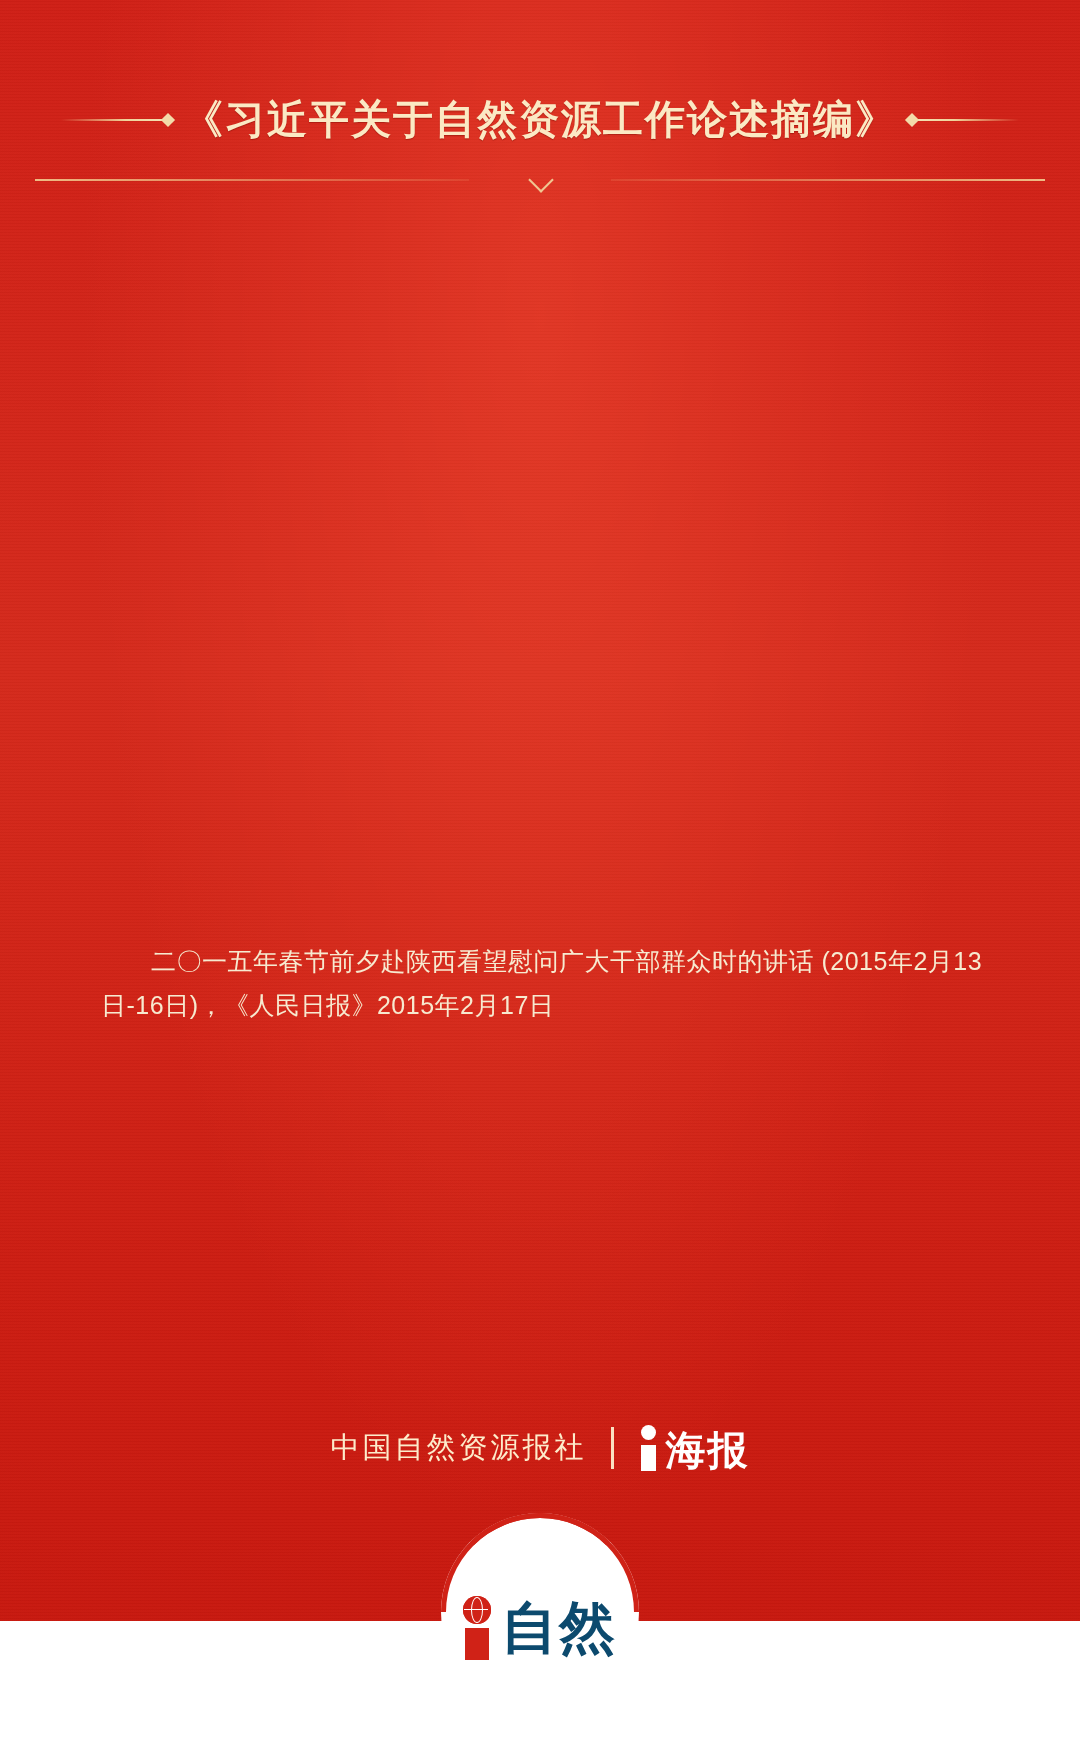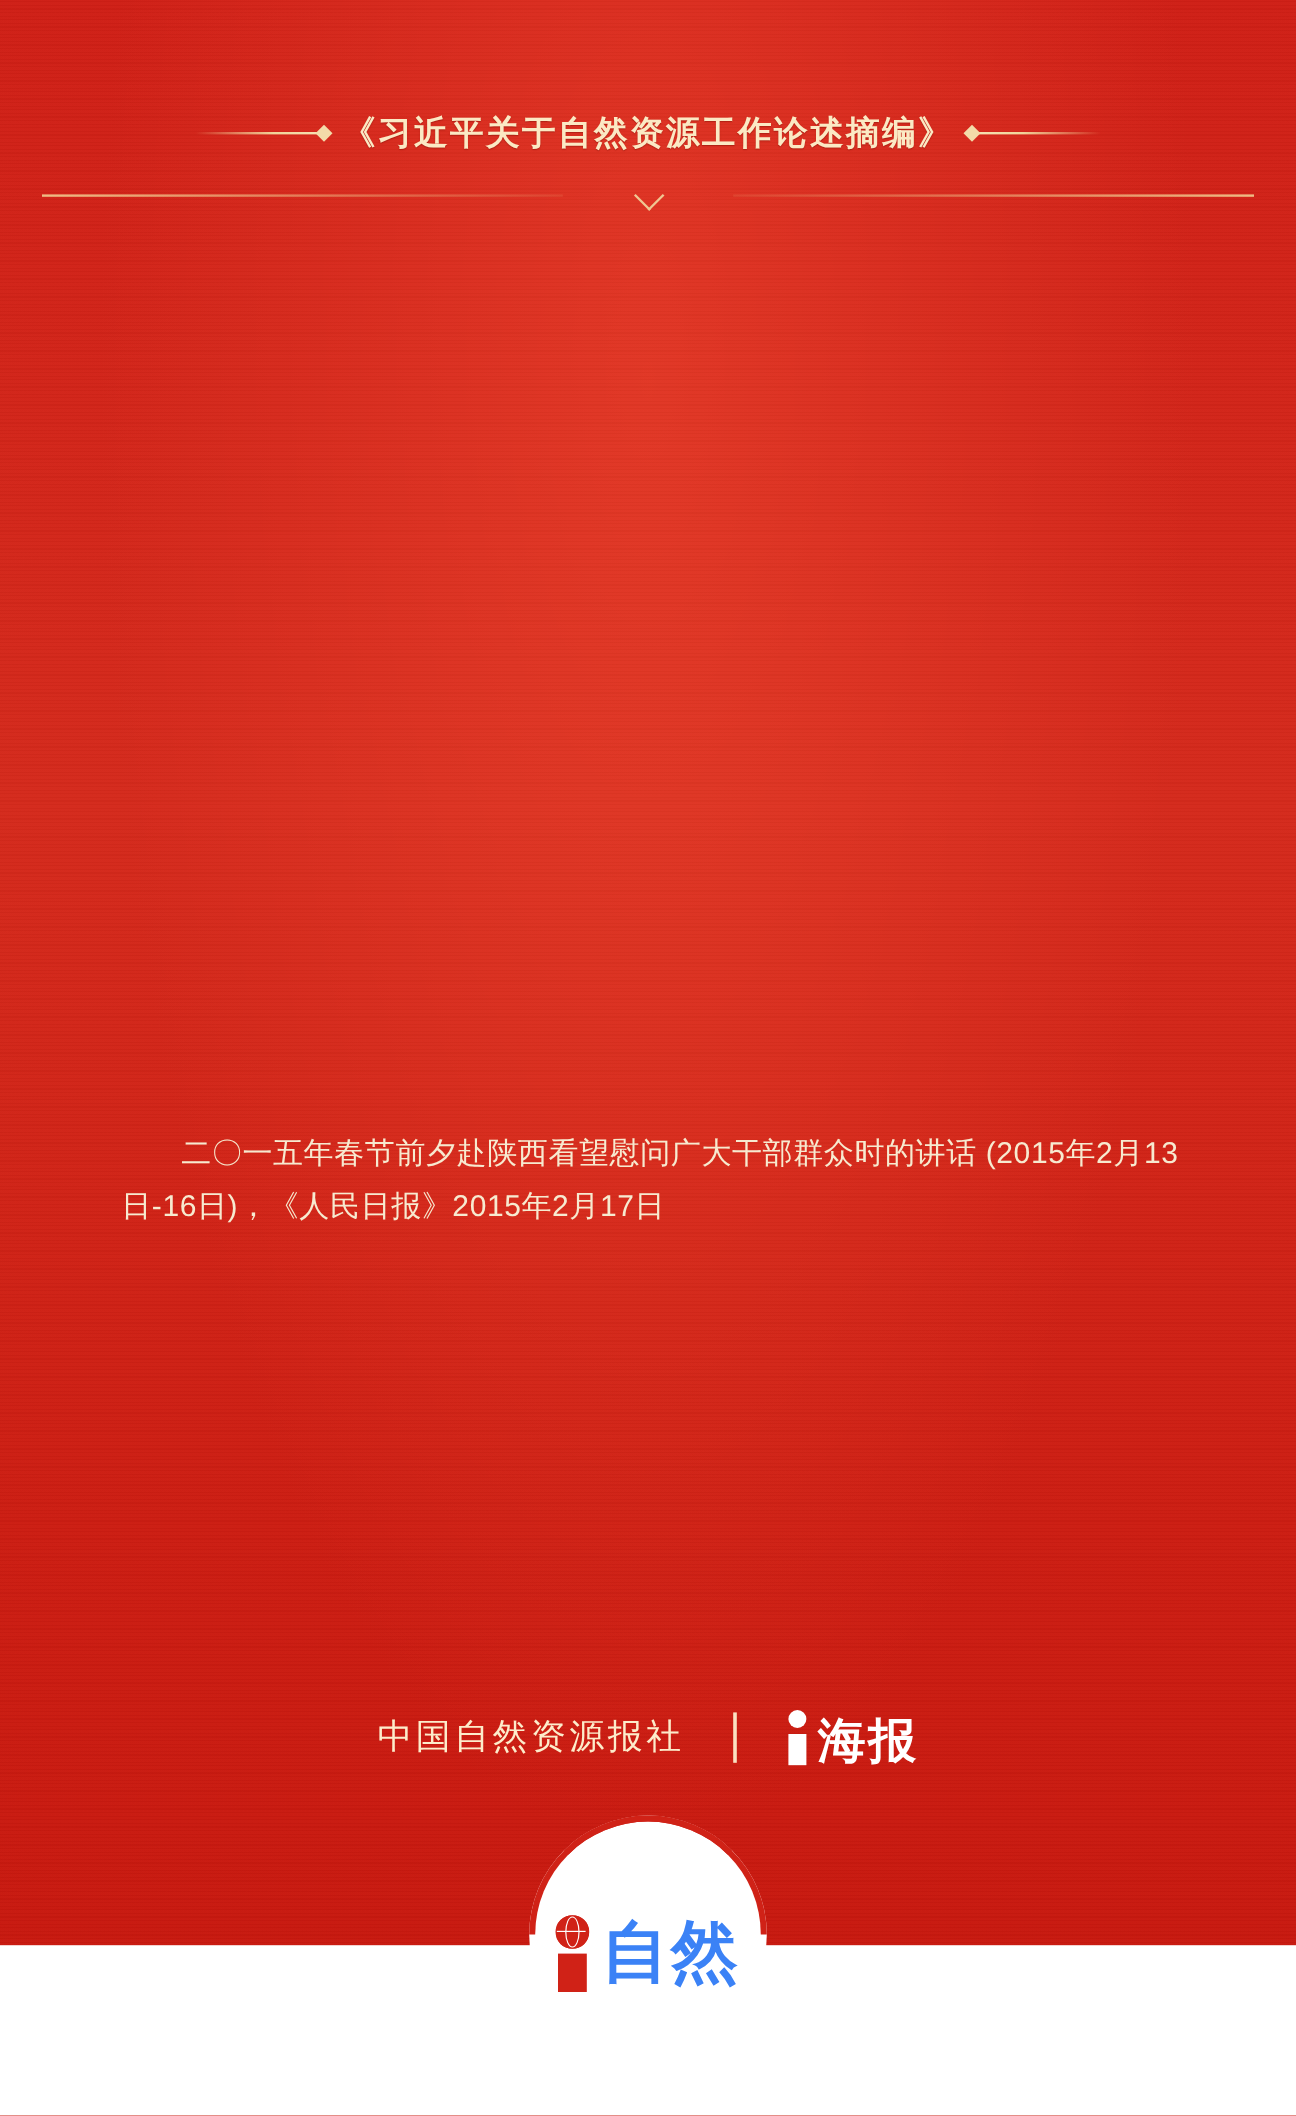--- a/index.html
+++ b/index.html
@@ -57,21 +57,21 @@
     height: 10px;
     background: #f3dba9;
     transform: rotate(45deg);
   }
   .rule.left::before { right: -4px; }
   .rule.right::before { left: -4px; }
 
   .header-title {
     font-family: "Liberation Serif", serif;
     font-weight: bold;
-    font-size: 28px;
+    font-size: 40px;
     letter-spacing: 2px;
     color: #fbe9c4;
     white-space: nowrap;
     text-shadow: 0 1px 1px rgba(120,10,0,0.45);
   }
 
   .header-underline {
     position: relative;
     z-index: 3;
     margin: 22px auto 0;
@@ -144,21 +144,21 @@
   
   .brand {
     position: absolute;
     z-index: 3;
     left: 0;
     right: 0;
     top: 1425px;
     display: flex;
     align-items: center;
     justify-content: center;
-    gap: 40px;
+    gap: 24px;
   }
   .brand-name {
     font-family: "Liberation Serif", serif;
     font-size: 29px;
     letter-spacing: 3px;
     color: #fdeccb;
   }
   .brand-sep {
     width: 3px;
     height: 42px;
@@ -276,21 +276,21 @@
     left: 2px;
     width: 24px;
     height: 32px;
     background: #d02217;
   }
   .logo-word {
     font-family: "Liberation Serif", serif;
     font-weight: bold;
     font-size: 56px;
     line-height: 1;
-    color: #3b82f6;
+    color: #0c4a6e;
     letter-spacing: 2px;
   }
   .logo-arc {
     position: absolute;
     left: 50%;
     bottom: 52px;
     transform: translateX(-50%);
     width: 198px;
     height: 198px;
     border-radius: 50%;

